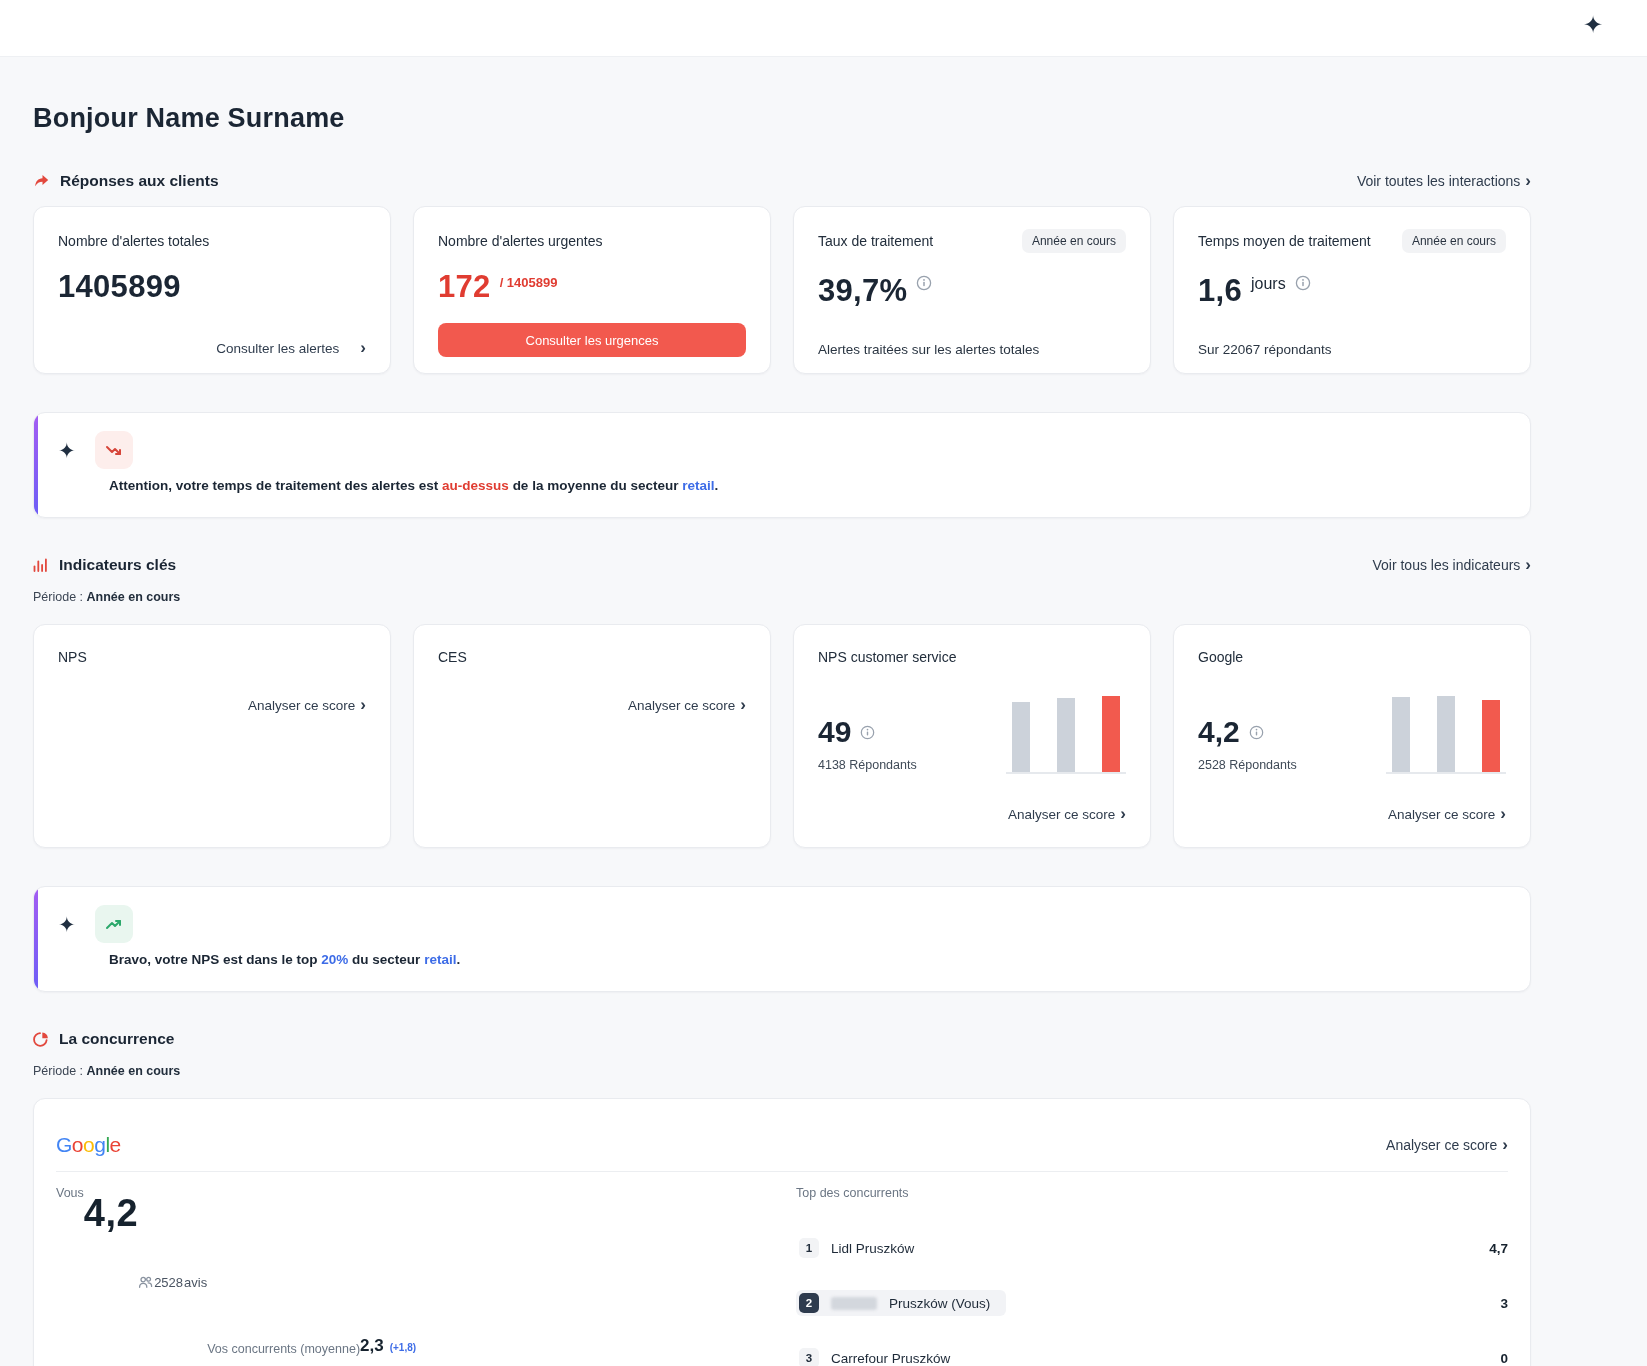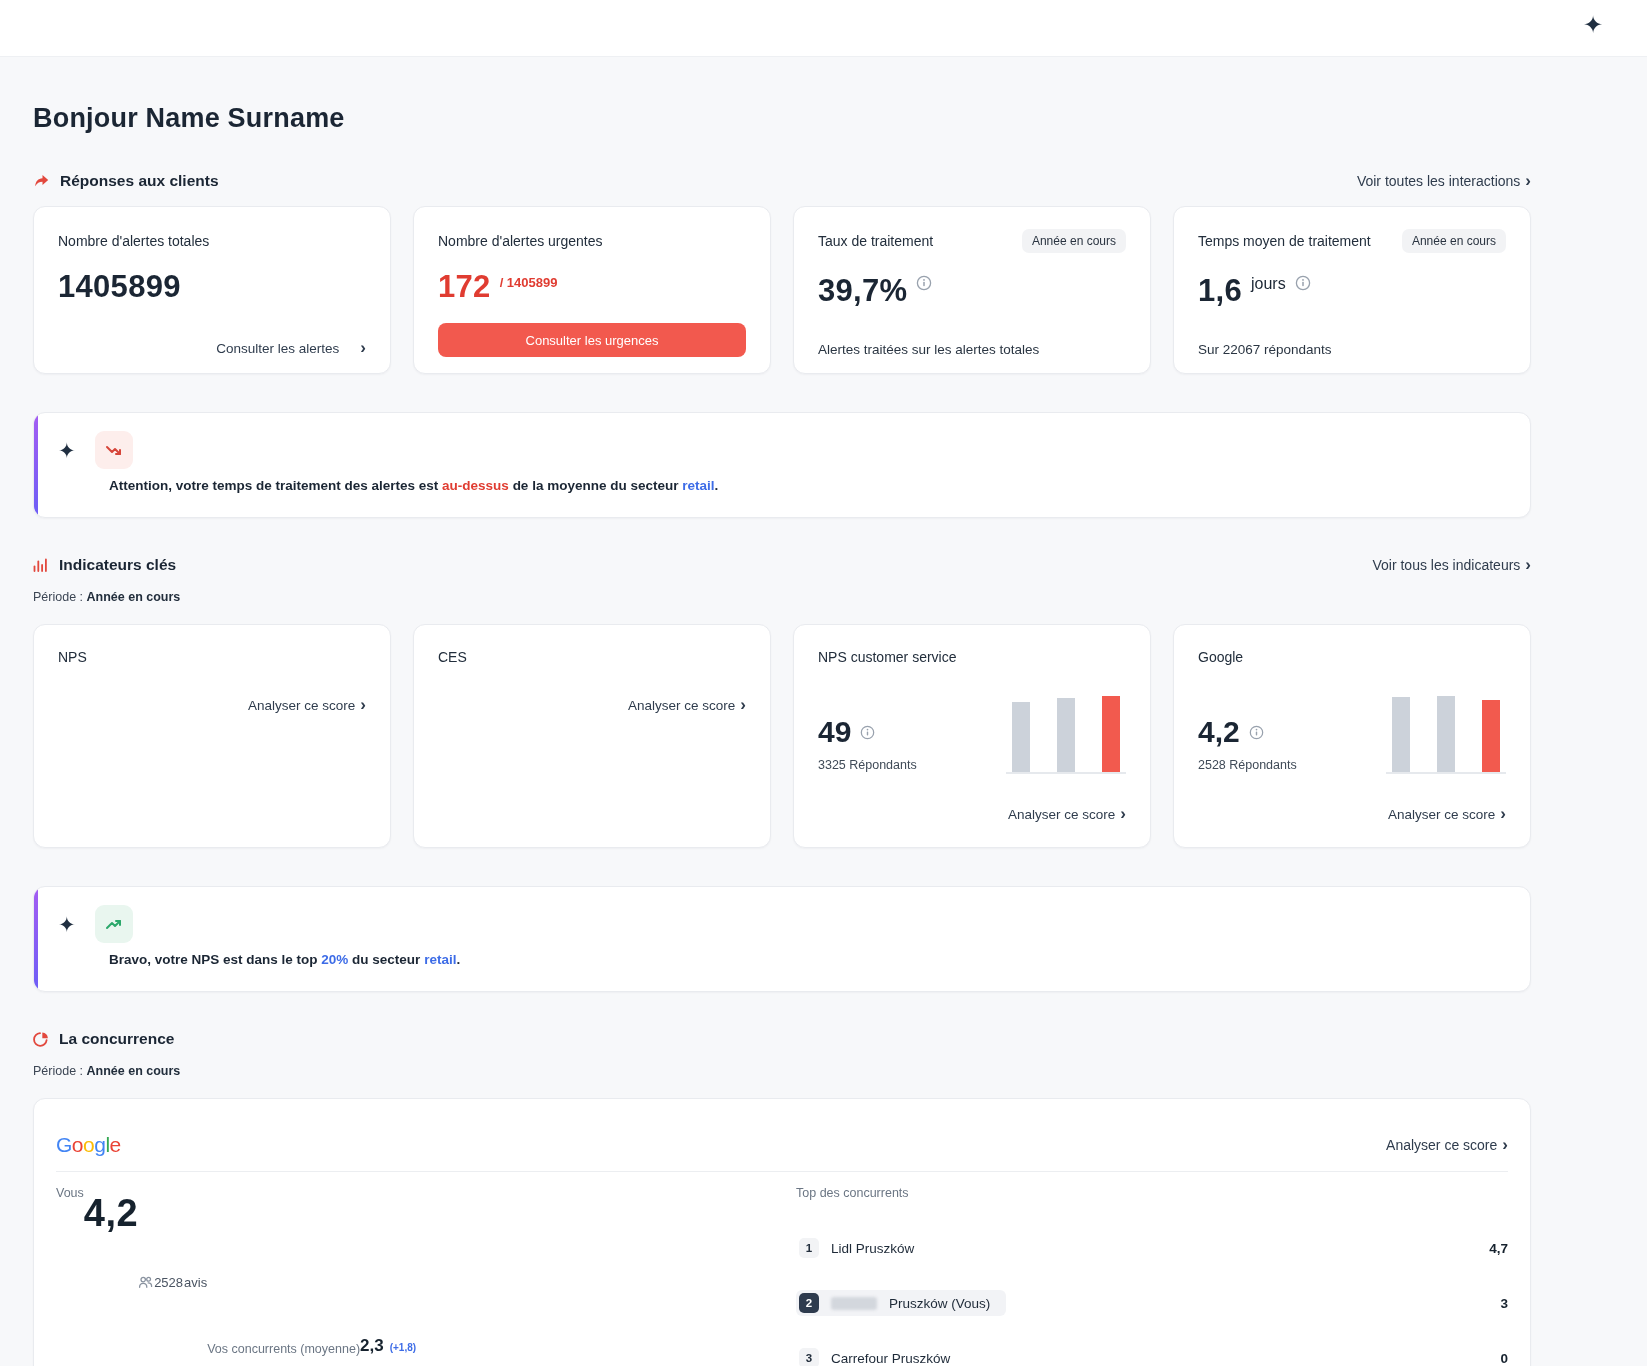--- a/index.html
+++ b/index.html
@@ -254,21 +254,21 @@
               <div class="ind-value-row">
                 <span class="ind-value">49</span>
                 <span>
                     <svg width="15" height="15" viewBox="0 0 16 16">
                       <circle cx="8" cy="8" r="6.6" fill="none" stroke="#98a1ad" stroke-width="1.3"></circle>
                       <circle cx="8" cy="4.9" r=".9" fill="#98a1ad"></circle>
                       <rect x="7.25" y="6.8" width="1.5" height="4.4" rx=".7" fill="#98a1ad"></rect>
                     </svg>
                   </span>
               </div>
-              <div class="ind-resp">3325 Répondants</div>
+              <div class="ind-resp">4138 Répondants</div>
             </div>
             <div class="mini-chart">
                 <div class="bar bar-gray" style="height: 70px;"></div>
                 <div class="bar bar-gray" style="height: 74px;"></div>
                 <div class="bar bar-red" style="height: 76px;"></div>
               </div>
           </div>
           <a class="ind-link">
             <span>Analyser ce score</span>
             <span class="chev">›</span>

